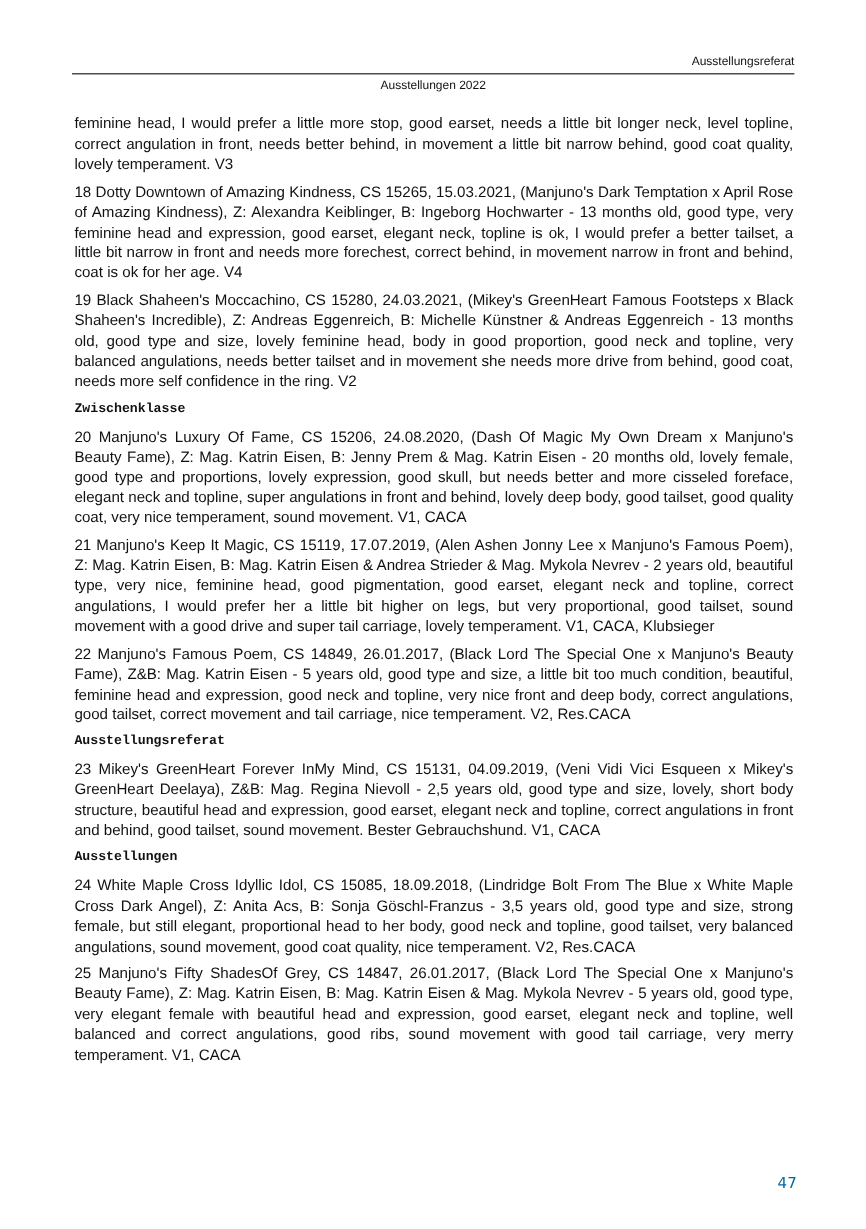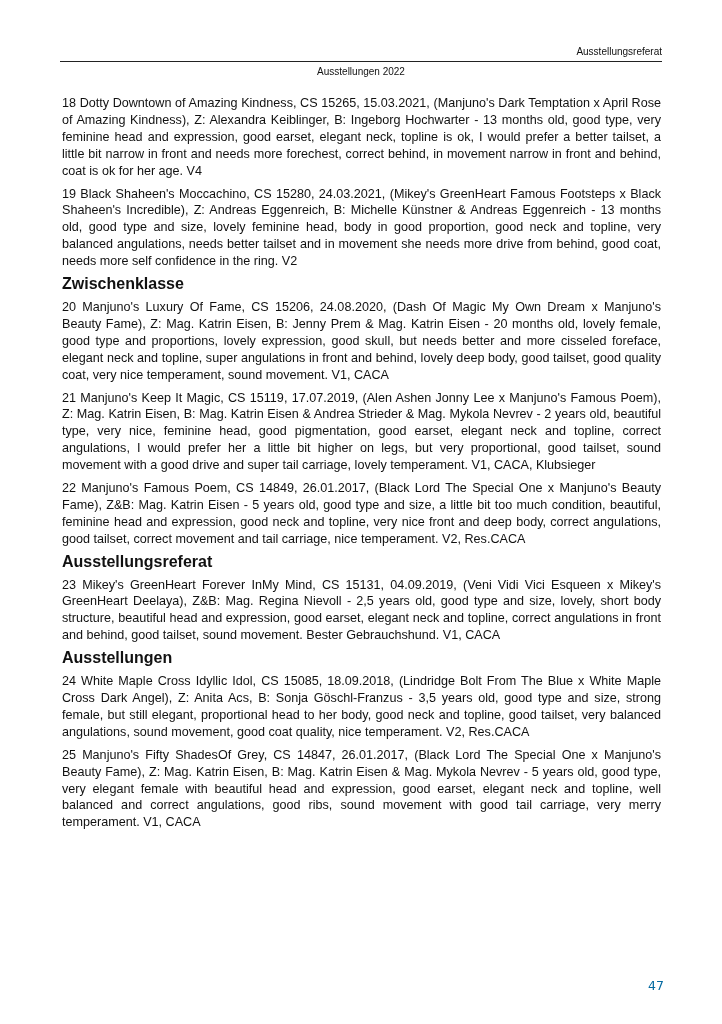--- a/index.html
+++ b/index.html
@@ -47,41 +47,43 @@
       line-height: 16.9px;
     }
     .para {
       margin: 0 0 6px 0;
       text-align: justify;
       hyphens: manual;
     }
     .section-title {
       font-weight: bold;
       margin: 0 0 6px 0;
-      font-size: 16px;
+      font-size: 11px;
+      font-family: Liberation Mono, monospace;
     }
     .page-number {
       position: absolute;
       left: 648px;
       top: 978px;
       font-family: "DejaVu Sans", sans-serif;
       font-size: 12.5px;
       color: #0369a1;
     }
   </style>
 </head>
 <body>
 
 <div class="page-header">
   <div class="header-top">Ausstellungsreferat</div>
   <div class="header-rule"></div>
   <div class="header-bottom">Ausstellungen 2022</div>
 </div>
 
 <div class="content">
+  <p class="para">feminine head, I would prefer a little more stop, good earset, needs a little bit longer neck, level topline, correct angulation in front, needs better behind, in movement a little bit narrow behind, good coat quality, lovely temperament. V3</p>
   <p class="para">18 Dotty Downtown of Amazing Kindness, CS 15265, 15.03.2021, (Manjuno's Dark Temptation x April Rose of Amazing Kindness), Z: Alexandra Keiblinger, B: Ingeborg Hochwarter - 13 months old, good type, very feminine head and expression, good earset, elegant neck, topline is ok, I would prefer a better tailset, a little bit narrow in front and needs more forechest, correct behind, in movement narrow in front and behind, coat is ok for her age. V4</p>
   <p class="para">19 Black Shaheen's Moccachino, CS 15280, 24.03.2021, (Mikey's GreenHeart Famous Foot­steps x Black Shaheen's Incredible), Z: Andreas Eggenreich, B: Michelle Künstner &amp; Andreas Eggenreich - 13 months old, good type and size, lovely feminine head, body in good proportion, good neck and topline, very balanced angulations, needs better tailset and in movement she needs more drive from behind, good coat, needs more self confidence in the ring. V2</p>
   <div class="section-title">Zwischenklasse</div>
   <p class="para">20 Manjuno's Luxury Of Fame, CS 15206, 24.08.2020, (Dash Of Magic My Own Dream x Manju­no's Beauty Fame), Z: Mag. Katrin Eisen, B: Jenny Prem &amp; Mag. Katrin Eisen - 20 months old, lovely female, good type and proportions, lovely expression, good skull, but needs better and more cisseled foreface, elegant neck and topline, super angulations in front and behind, lovely deep body, good tailset, good quality coat, very nice temperament, sound movement. V1, CACA</p>
   <p class="para">21 Manjuno's Keep It Magic, CS 15119, 17.07.2019, (Alen Ashen Jonny Lee x Manjuno's Famous Poem), Z: Mag. Katrin Eisen, B: Mag. Katrin Eisen &amp; Andrea Strieder &amp; Mag. Mykola Nevrev - 2 years old, beautiful type, very nice, feminine head, good pigmentation, good earset, elegant neck and topline, correct angulations, I would prefer her a little bit higher on legs, but very proportional, good tailset, sound movement with a good drive and super tail carriage, lovely temperament. V1, CACA, Klubsieger</p>
   <p class="para">22 Manjuno's Famous Poem, CS 14849, 26.01.2017, (Black Lord The Special One x Manjuno's Beauty Fame), Z&amp;B: Mag. Katrin Eisen - 5 years old, good type and size, a little bit too much condition, beautiful, feminine head and expression, good neck and topline, very nice front and deep body, correct angulations, good tailset, correct movement and tail carriage, nice tempera­ment. V2, Res.CACA</p>
   <div class="section-title">Ausstellungsreferat</div>
   <p class="para">23 Mikey's GreenHeart Forever InMy Mind, CS 15131, 04.09.2019, (Veni Vidi Vici Esqueen x Mikey's GreenHeart Deelaya), Z&amp;B: Mag. Regina Nievoll - 2,5 years old, good type and size, lovely, short body structure, beautiful head and expression, good earset, elegant neck and topline, correct angulations in front and behind, good tailset, sound movement. Bester Gebrauchshund. V1, CACA</p>
   <div class="section-title">Ausstellungen</div>
   <p class="para">24 White Maple Cross Idyllic Idol, CS 15085, 18.09.2018, (Lindridge Bolt From The Blue x White Maple Cross Dark Angel), Z: Anita Acs, B: Sonja Göschl-Franzus - 3,5 years old, good type and size, strong female, but still elegant, proportional head to her body, good neck and topline, good tailset, very balanced angulations, sound movement, good coat quality, nice temperament. V2, Res.CACA</p>

